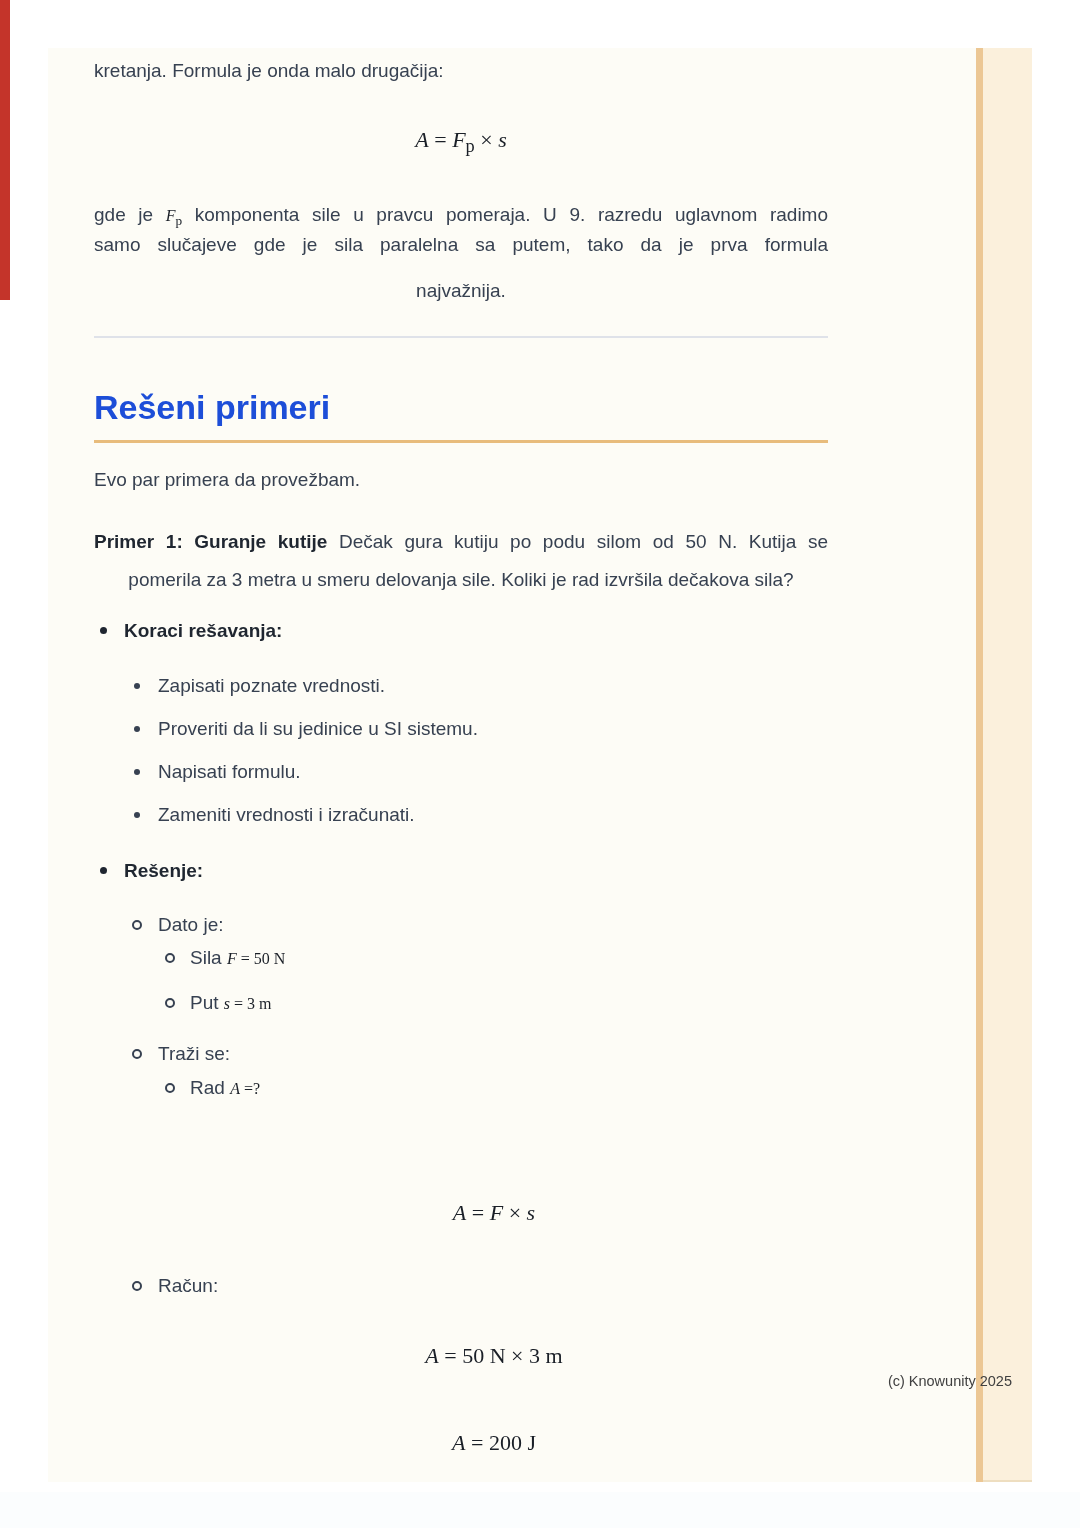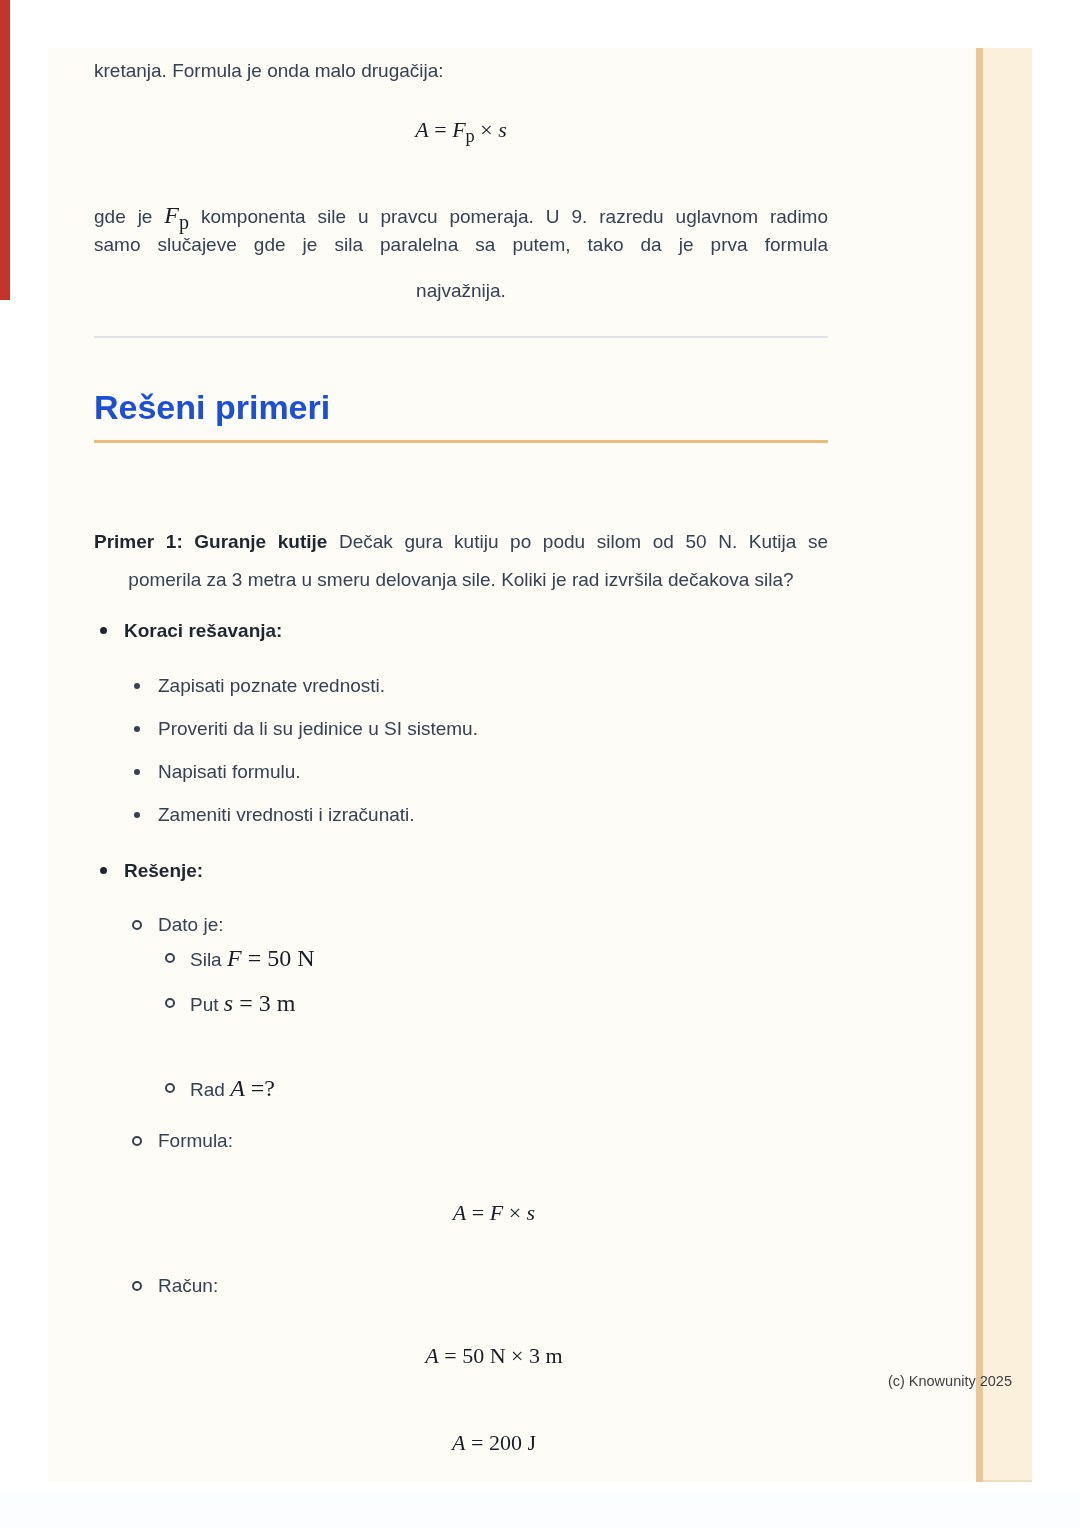--- a/index.html
+++ b/index.html
@@ -21,21 +21,21 @@
   .content { position:absolute; left:46px; top:0; width:734px; height:100%; }
   .content > div, .content > p { position:absolute; left:0; width:100%; }
 
   .t  { font-size:19px; line-height:28px; color:#374151; }
   .b  { font-weight:bold; color:#1f2630;margin-top:32px; }
   .just { line-height:38px; text-align:justify; text-align-last:justify; white-space:nowrap; }
   .just-last { line-height:38px; text-align:center; }
   .formula { font-size:22px; line-height:32px; text-align:center;
              font-family:"Liberation Serif", serif; color:#1a1f27; }
   .formula.in-list { left:66px !important; width:668px !important; }
-  .inline-math { font-family:"Liberation Serif", serif; font-size:24px; color:#1a1f27; }
+  .inline-math { font-family:"Liberation Serif", serif; font-size:16px; color:#1a1f27; }
 
   .divider { height:0; border-top:2px solid #dfe2e9; }
 
   .h1 { font-size:34px; line-height:42px; font-weight:bold; color:#1d4ed8; }
   .h1-underline { height:3px; background:#e8bc7c; }
 
   
   .li  { padding-left:30px; }
   .li2 { padding-left:64px; }
   .li3 { padding-left:96px; }
@@ -56,31 +56,32 @@
 <div class="red-bar"></div>
 
 <div class="page">
   <div class="side-line"></div>
   <div class="side-panel"></div>
 
   <div class="content">
 
     <p class="t" style="top:9px">kretanja. Formula je onda malo drugačija:</p>
 
-    <div class="formula" style="top:66px"><i>A</i><span> = </span><i>F</i><sub>p</sub><span> × </span><i>s</i></div>
+    <div class="formula" style="top:76px"><i>A</i><span> = </span><i>F</i><sub>p</sub><span> × </span><i>s</i></div>
 
     <div class="t just" style="top:148px"><span>gde je </span><span class="inline-math"><i>F</i><sub>p</sub></span><span> komponenta sile u pravcu pomeraja. U 9. razredu uglavnom radimo</span></div>
     <div class="t just" style="top:178px">samo slučajeve gde je sila paralelna sa putem, tako da je prva formula</div>
     <div class="t just-last" style="top:224px">najvažnija.</div>
 
     <div class="divider" style="top:288px"></div>
 
     <div class="h1" style="top:338px">Rešeni primeri</div>
     <div class="h1-underline" style="top:392px"></div>
 
+    <p class="t" style="top:418px">Evo par primera da provežbam.</p>
 
     <div class="t just" style="top:475px"><span class="b">Primer 1: Guranje kutije</span><span> Dečak gura kutiju po podu silom od 50 N. Kutija se</span></div>
     <div class="t just-last" style="top:513px">pomerila za 3 metra u smeru delovanja sile. Koliki je rad izvršila dečakova sila?</div>
 
     <div class="t li" style="top:569px">
       <span class="disc"></span>
       <span class="b">Koraci rešavanja:</span>
     </div>
 
     <div class="t li2" style="top:624px">
@@ -112,30 +113,30 @@
 
     <div class="t li3" style="top:896px">
       <span class="ring3"></span>
       <span>Sila </span><span class="inline-math"><i>F</i><span> = 50 N</span></span>
     </div>
     <div class="t li3" style="top:941px">
       <span class="ring3"></span>
       <span>Put </span><span class="inline-math"><i>s</i><span> = 3 m</span></span>
     </div>
 
+    <div class="t li2" style="top:992px">
+      <span class="ring"></span>
+      <span>Traži se:</span>
+    </div>
 
     <div class="t li3" style="top:1026px">
       <span class="ring3"></span>
       <span>Rad </span><span class="inline-math"><i>A</i><span> =?</span></span>
     </div>
 
-    <div class="t li2" style="top:1079px">
-      <span class="ring"></span>
-      <span>Formula:</span>
-    </div>
 
     <div class="formula in-list" style="top:1149px"><i>A</i><span> = </span><i>F</i><span> × </span><i>s</i></div>
 
     <div class="t li2" style="top:1224px">
       <span class="ring"></span>
       <span>Račun:</span>
     </div>
 
     <div class="formula in-list" style="top:1292px"><i>A</i><span> = 50 N × 3 m</span></div>
 

